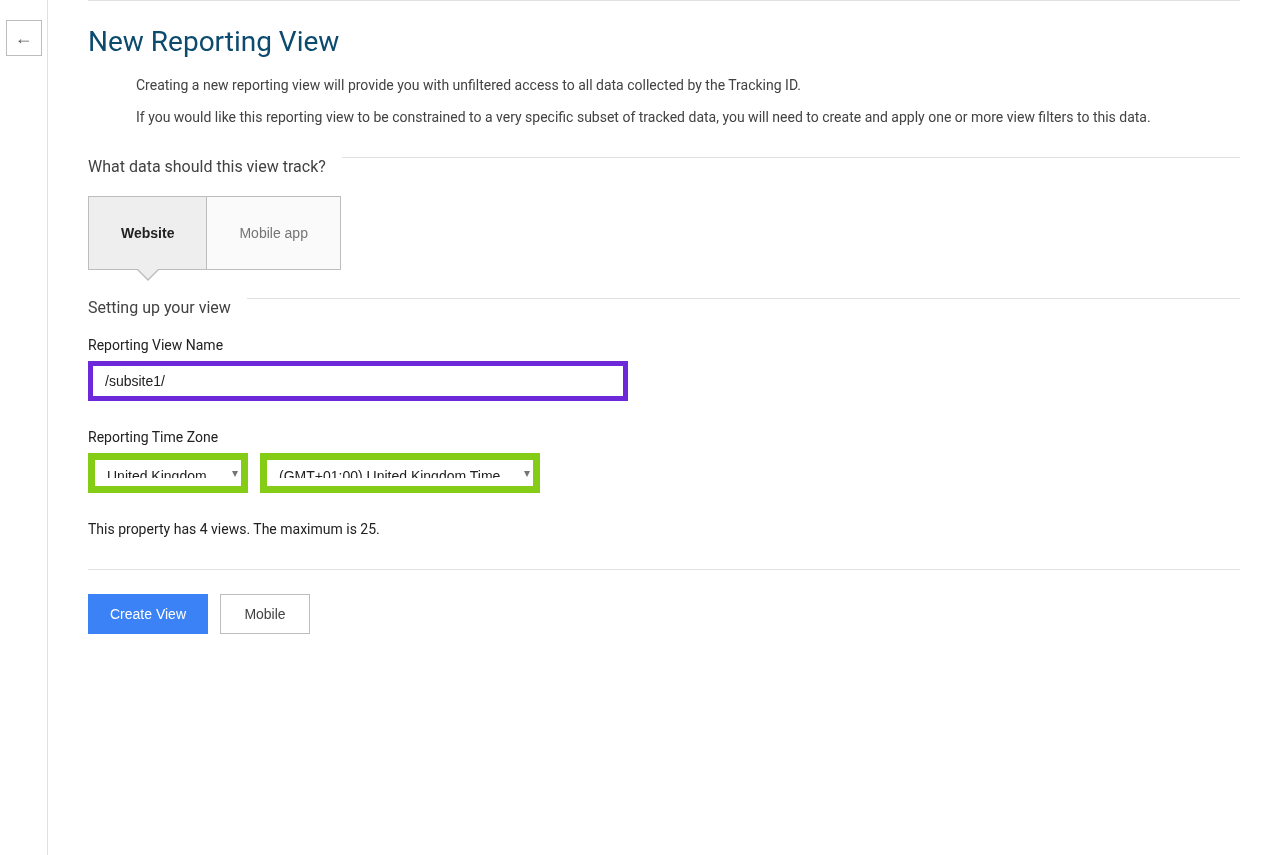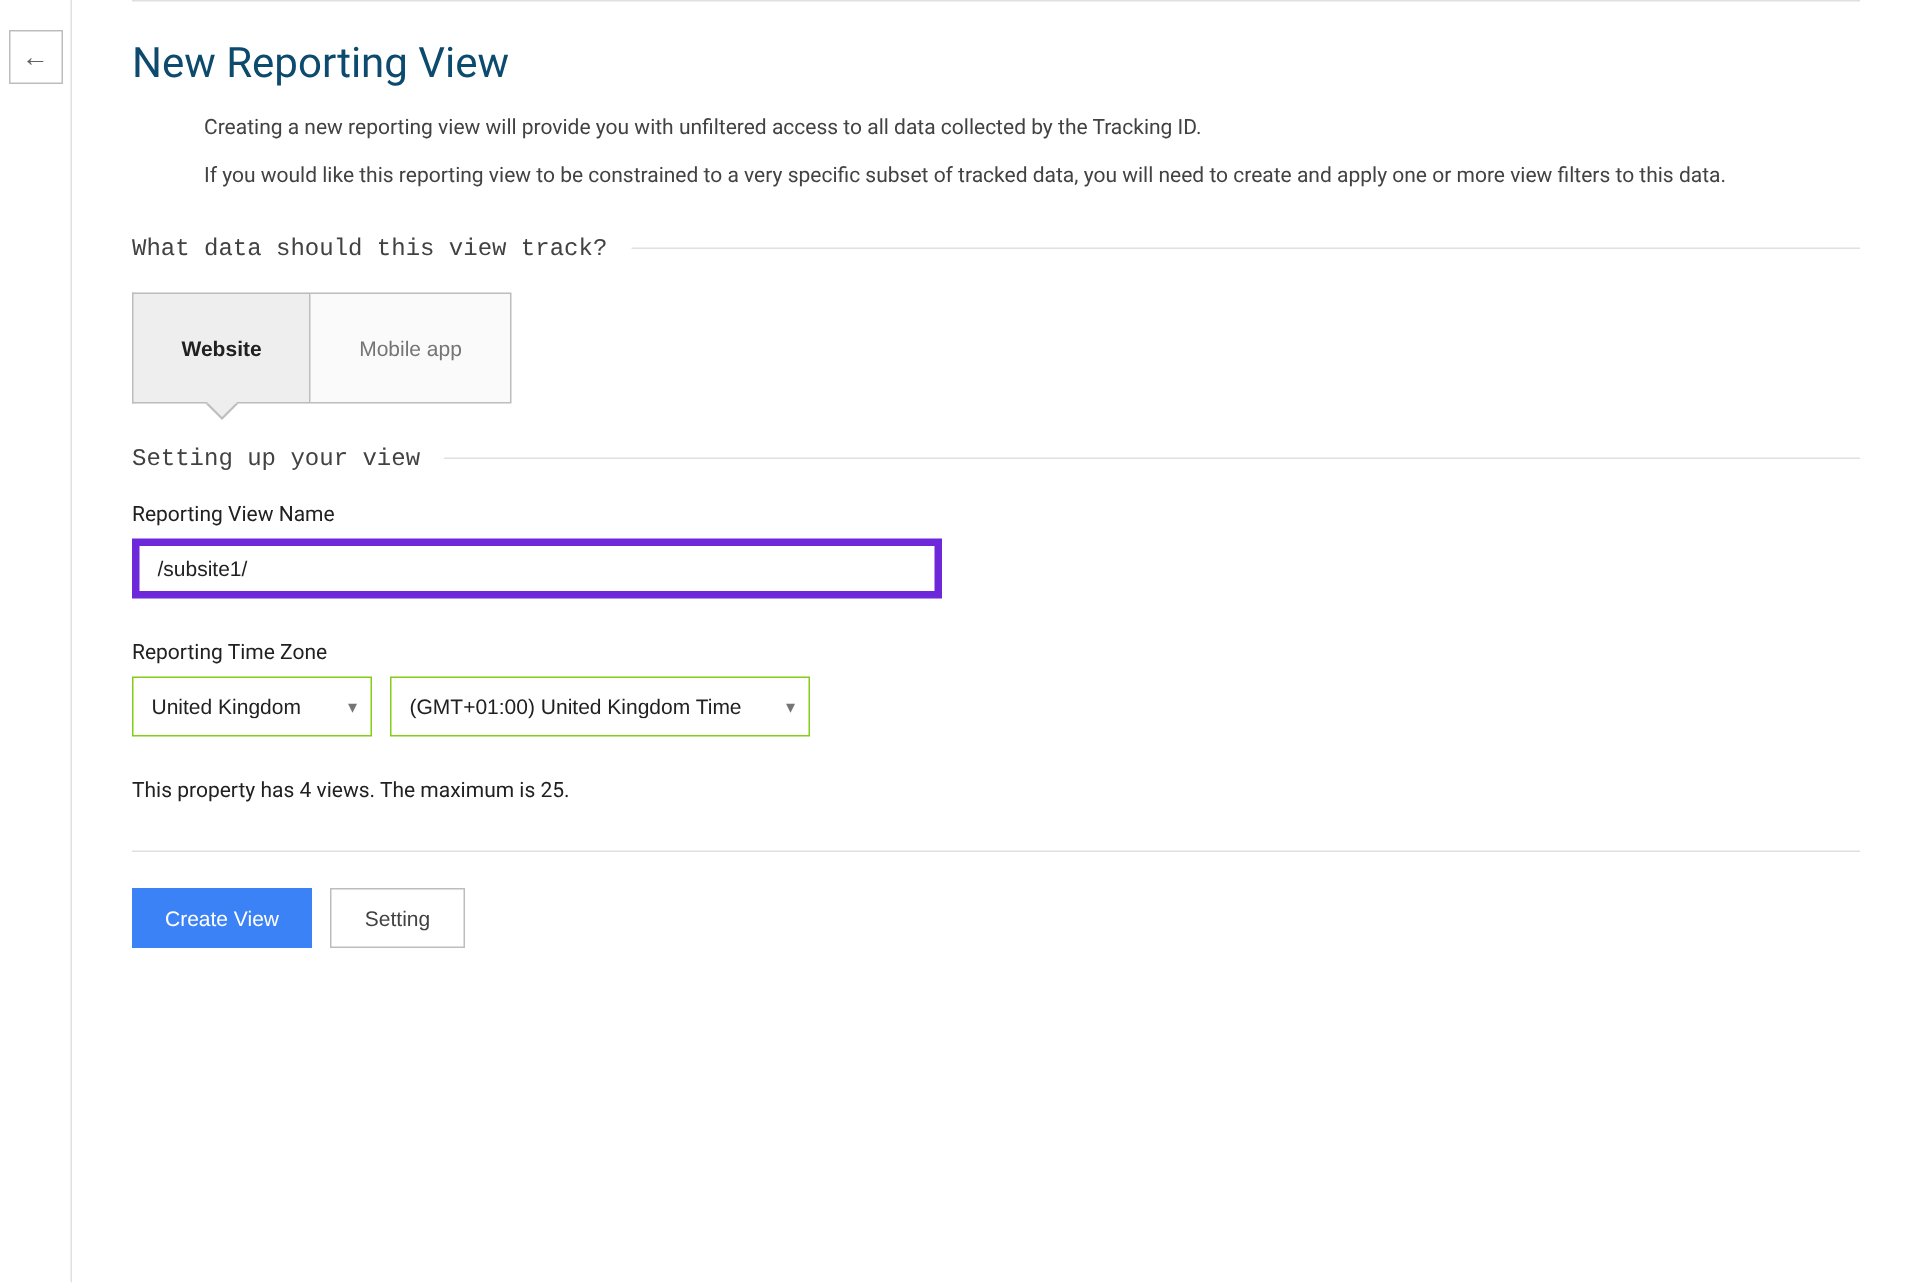--- a/index.html
+++ b/index.html
@@ -66,23 +66,21 @@
       font-size: 14px;
       color: #424242;
       line-height: 1.6;
       margin-bottom: 10px;
       max-width: 1100px;
       margin-left: 48px;
     }
 
     .section-header {
       display: flex;
-      align-items: center;
       margin: 28px 0 20px 0;
-      font-family: Liberation Mono, monospace;
     }
 
     .section-title {
       font-size: 16px;
       font-weight: 400;
       color: #424242;
       white-space: nowrap;
       margin-right: 16px;
     }
 
@@ -178,21 +176,21 @@
 
     .select-wrapper {
       position: relative;
       display: inline-block;
     }
 
     .select-control {
       appearance: none;
       -webkit-appearance: none;
       background: #fff;
-      border: 1px solid #84cc16;
+      border: 7px solid #84cc16;
       padding: 8px 28px 8px 12px;
       font-size: 14px;
       color: #212121;
       cursor: pointer;
       outline: none;
       height: 40px;
     }
 
     .select-control.country-select {
       min-width: 160px;
@@ -332,16 +330,16 @@
 
   <p class="views-info">This property has 4 views. The maximum is 25.</p>
 
   <hr class="bottom-divider">
 
   <div class="actions-row">
     <button class="btn-primary">
       <span>Create View</span>
     </button>
     <button class="btn-secondary">
-      <span>Setting</span>
+      <span>Mobile</span>
     </button>
   </div>
 </div>
 
 </body></html>

